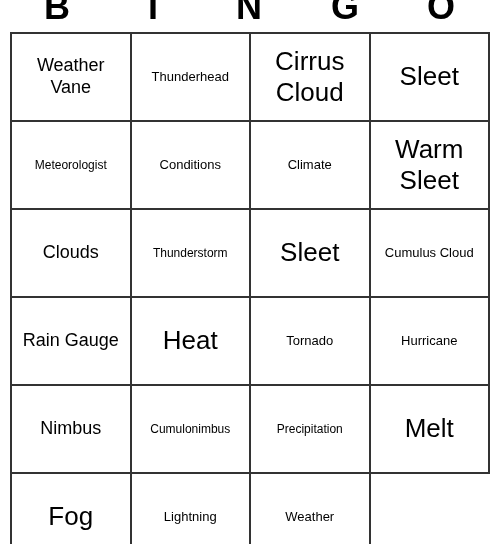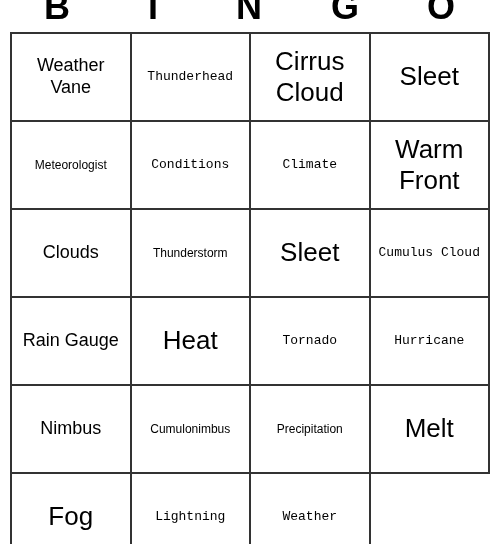--- a/index.html
+++ b/index.html
@@ -68,21 +68,20 @@
     }
 
     .size-medium {
       font-size: 18px;
       font-weight: normal;
     }
 
     .size-small {
       font-size: 13px;
       font-weight: normal;
-      font-family: Liberation Mono, monospace;
     }
 
     .size-xsmall {
       font-size: 12px;
       font-weight: normal;
     }
   </style>
 </head>
 <body>
 
@@ -110,21 +109,21 @@
       <div class="cell">
         <span class="cell-text size-xsmall">Meteorologist</span>
       </div>
       <div class="cell">
         <span class="cell-text size-small">Conditions</span>
       </div>
       <div class="cell">
         <span class="cell-text size-small">Climate</span>
       </div>
       <div class="cell">
-        <span class="cell-text size-large">Warm Front</span>
+        <span class="cell-text size-large">Warm Sleet</span>
       </div>
       <div class="cell">
         <span class="cell-text size-medium">Clouds</span>
       </div>
       <div class="cell">
         <span class="cell-text size-xsmall">Thunderstorm</span>
       </div>
       <div class="cell">
         <span class="cell-text size-large">Sleet</span>
       </div>

